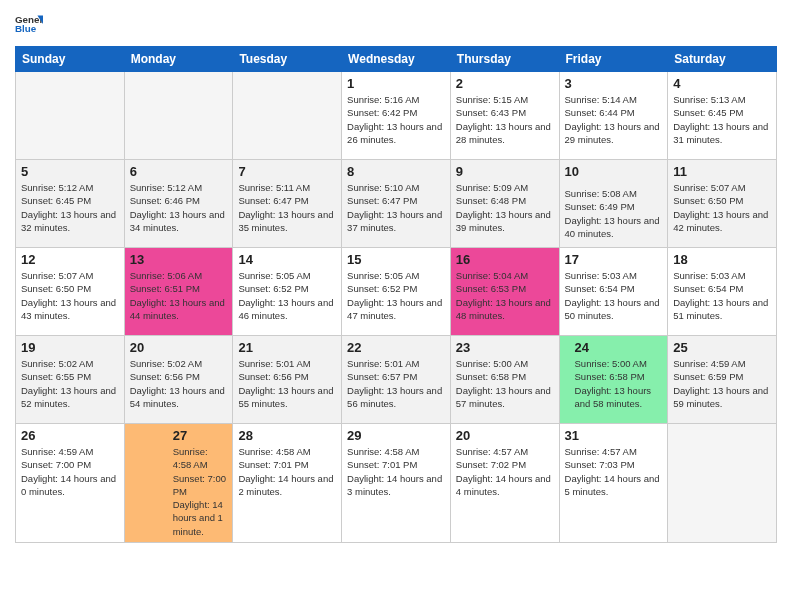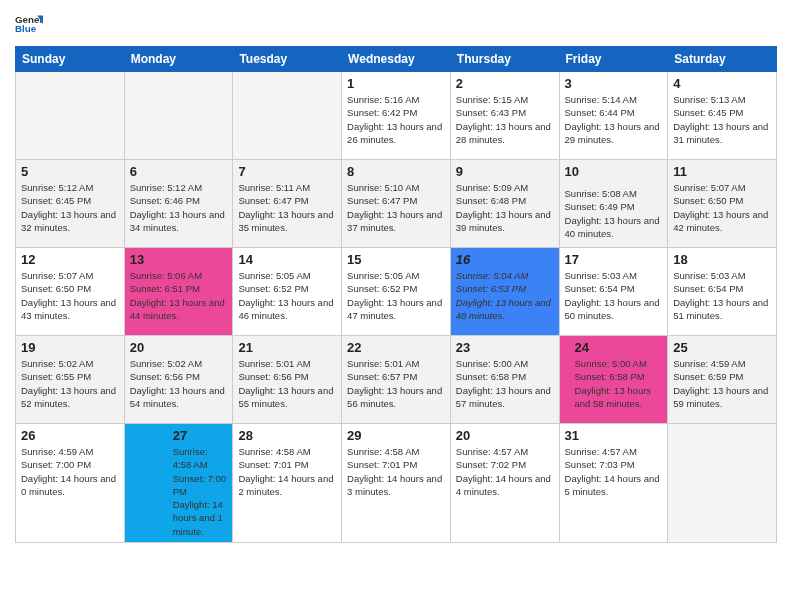--- a/index.html
+++ b/index.html
@@ -203,21 +203,21 @@
             <div class="day-info" style="white-space: pre-line;">Sunrise: 5:05 AM
 Sunset: 6:52 PM
 Daylight: 13 hours and 46 minutes.</div>
           </td>
           <td style="background: rgb(255, 255, 255);">
             <div class="day-number">15</div>
             <div class="day-info" style="white-space: pre-line;">Sunrise: 5:05 AM
 Sunset: 6:52 PM
 Daylight: 13 hours and 47 minutes.</div>
           </td>
-          <td style="background: #3b82f6; font-style: italic;">
+          <td style="background: #ec4899;">
             <div class="day-number">16</div>
             <div class="day-info" style="white-space: pre-line;">Sunrise: 5:04 AM
 Sunset: 6:53 PM
 Daylight: 13 hours and 48 minutes.</div>
           </td>
           <td style="background: rgb(255, 255, 255);">
             <div class="day-number">17</div>
             <div class="day-info" style="white-space: pre-line;">Sunrise: 5:03 AM
 Sunset: 6:54 PM
 Daylight: 13 hours and 50 minutes.</div>
@@ -253,41 +253,41 @@
             <div class="day-info" style="white-space: pre-line;">Sunrise: 5:01 AM
 Sunset: 6:57 PM
 Daylight: 13 hours and 56 minutes.</div>
           </td>
           <td style="background: rgb(242, 242, 242);">
             <div class="day-number">23</div>
             <div class="day-info" style="white-space: pre-line;">Sunrise: 5:00 AM
 Sunset: 6:58 PM
 Daylight: 13 hours and 57 minutes.</div>
           </td>
-          <td style="background: #ec4899; padding-left: 15px;">
+          <td style="background: #86efac; padding-left: 15px;">
             <div class="day-number">24</div>
             <div class="day-info" style="white-space: pre-line;">Sunrise: 5:00 AM
 Sunset: 6:58 PM
 Daylight: 13 hours and 58 minutes.</div>
           </td>
           <td style="background: rgb(242, 242, 242); margin-left: 46px;">
             <div class="day-number">25</div>
             <div class="day-info" style="white-space: pre-line;">Sunrise: 4:59 AM
 Sunset: 6:59 PM
 Daylight: 13 hours and 59 minutes.</div>
           </td>
         </tr>
         <tr>
           <td style="background: rgb(255, 255, 255); margin-left: 8px;">
             <div class="day-number">26</div>
             <div class="day-info" style="white-space: pre-line;">Sunrise: 4:59 AM
 Sunset: 7:00 PM
 Daylight: 14 hours and 0 minutes.</div>
           </td>
-          <td style="background: #0ea5e9; padding-left: 48px;">
+          <td style="background: #fdba74; padding-left: 48px;">
             <div class="day-number">27</div>
             <div class="day-info" style="white-space: pre-line;">Sunrise: 4:58 AM
 Sunset: 7:00 PM
 Daylight: 14 hours and 1 minute.</div>
           </td>
           <td style="background: rgb(255, 255, 255);">
             <div class="day-number">28</div>
             <div class="day-info" style="white-space: pre-line;">Sunrise: 4:58 AM
 Sunset: 7:01 PM
 Daylight: 14 hours and 2 minutes.</div>

